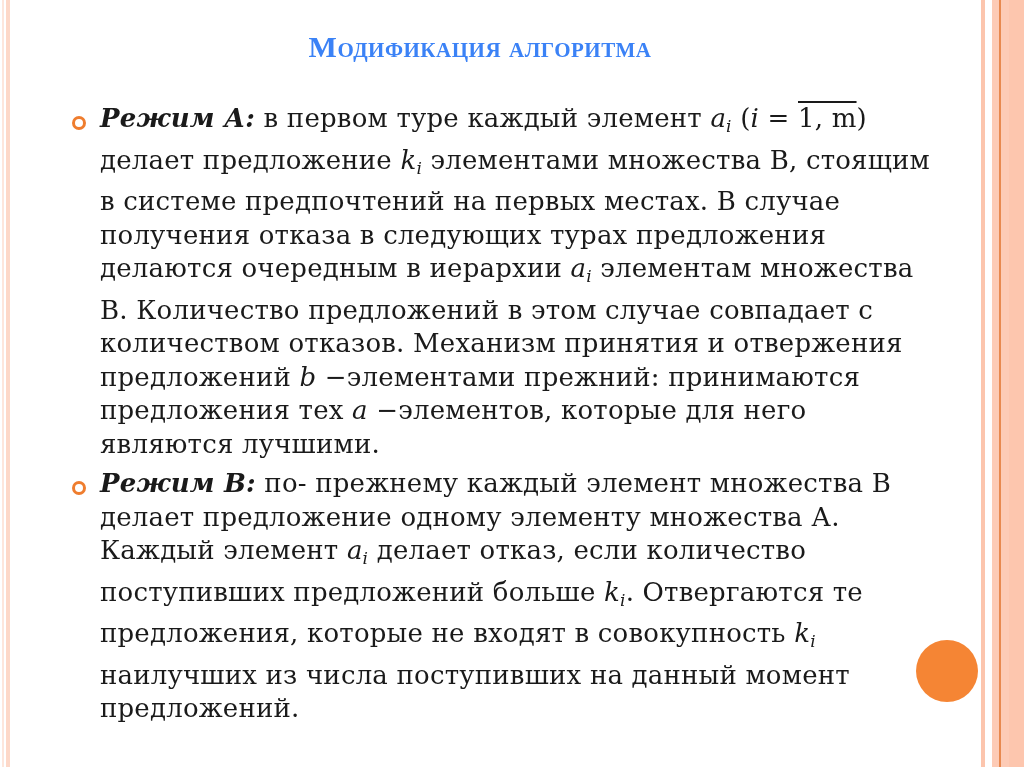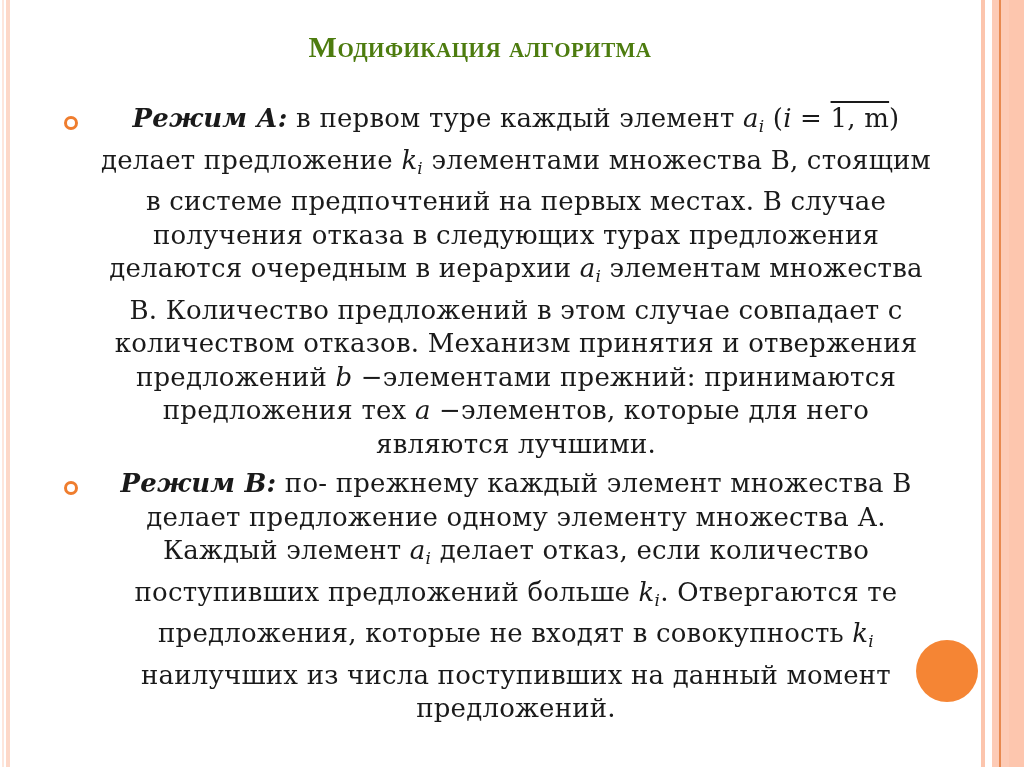--- a/index.html
+++ b/index.html
@@ -17,27 +17,27 @@
     
     .rb { position: absolute; top: 0; height: 767px; }
     .rb.s1 { left: 981px; width: 4px; background: #fcc5ad; }
     .rb.s2 { left: 992px; width: 32px; background: #fdcbb6; }
     .rb.s3 { left: 999px; width: 2px; background: #e8894f; }
     .rb.s4 { left: 1009px; width: 15px; background: #fdc6ae; }
 
     .title {
       position: absolute; left: 0; width: 960px; top: 30px;
       text-align: center;
-      color: #4d7c0f; font-family: "Liberation Serif", serif;
+      color: #3b82f6; font-family: "Liberation Serif", serif;
       font-weight: bold; font-size: 30px; letter-spacing: 0.5px;
       font-variant: small-caps;
     }
 
     .content {
-      position: absolute; left: 60px; top: 102px; width: 880px; text-align: center;
+      position: absolute; left: 68px; top: 102px; width: 880px;
     }
     .item { position: relative; padding-left: 32px; margin-bottom: 6px; }
     .bullet {
       position: absolute; left: 4px; top: 14px; width: 8px; height: 8px;
       border: 3px solid #ef7d2e; border-radius: 50%; box-sizing: content-box;
     }
     .text {
       font-family: "DejaVu Serif", serif; font-size: 26px; line-height: 33.5px;
       color: #1a1a1a; letter-spacing: 0.2px;
     }

